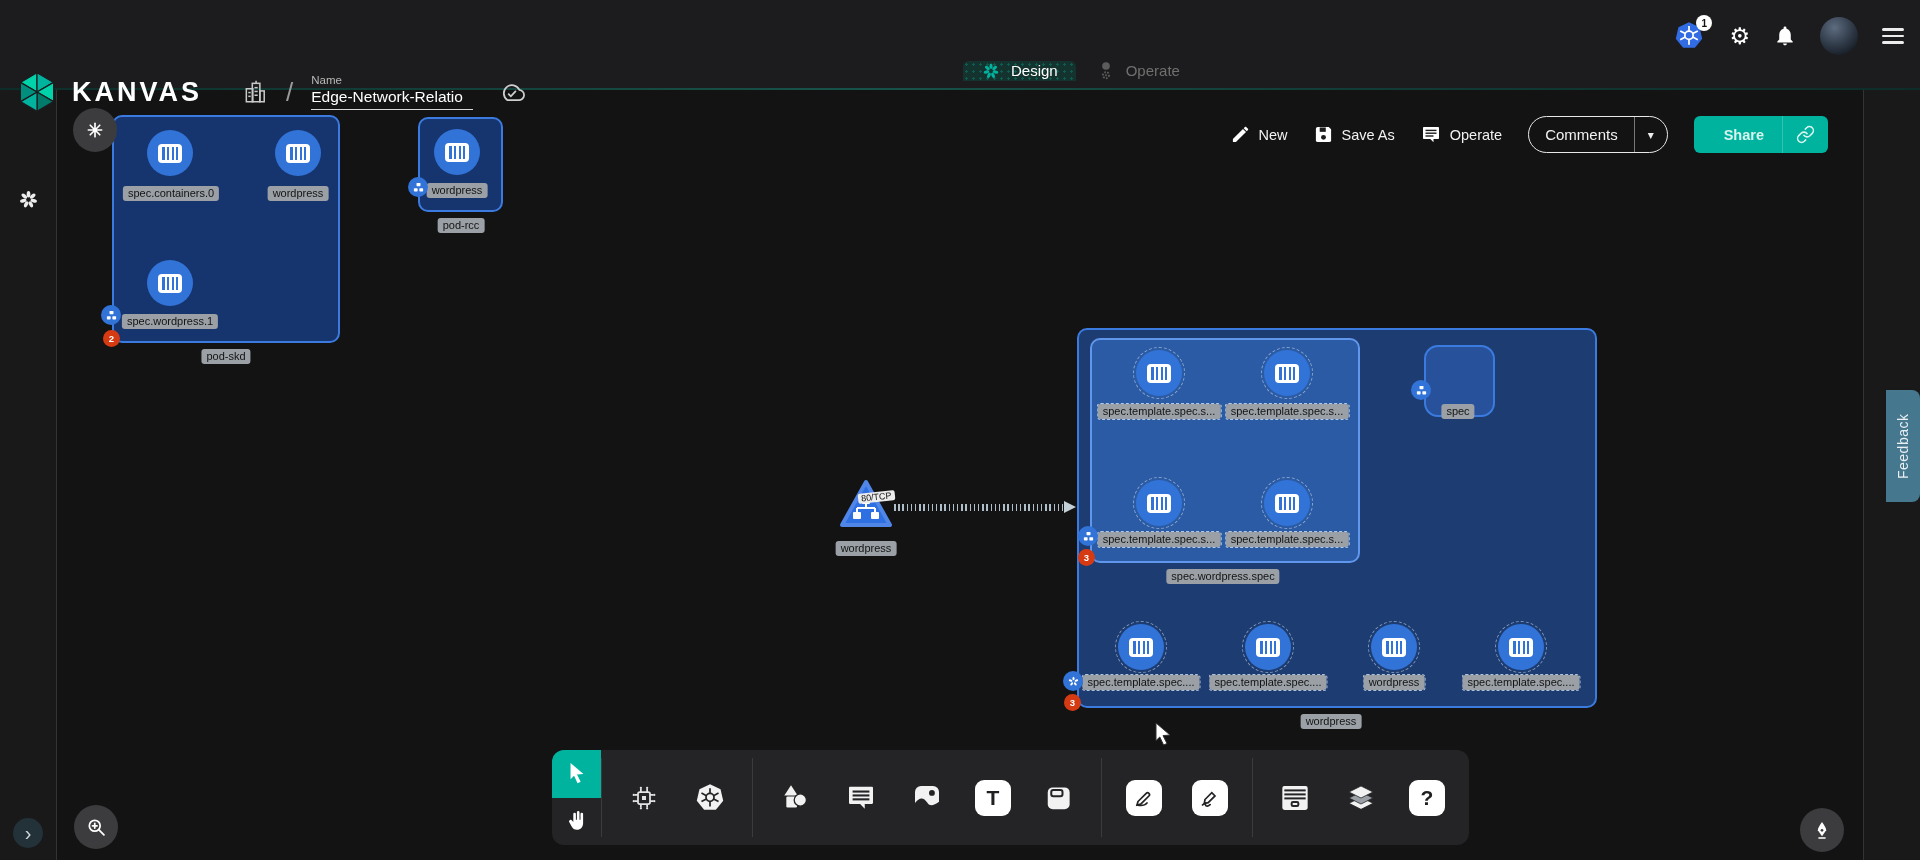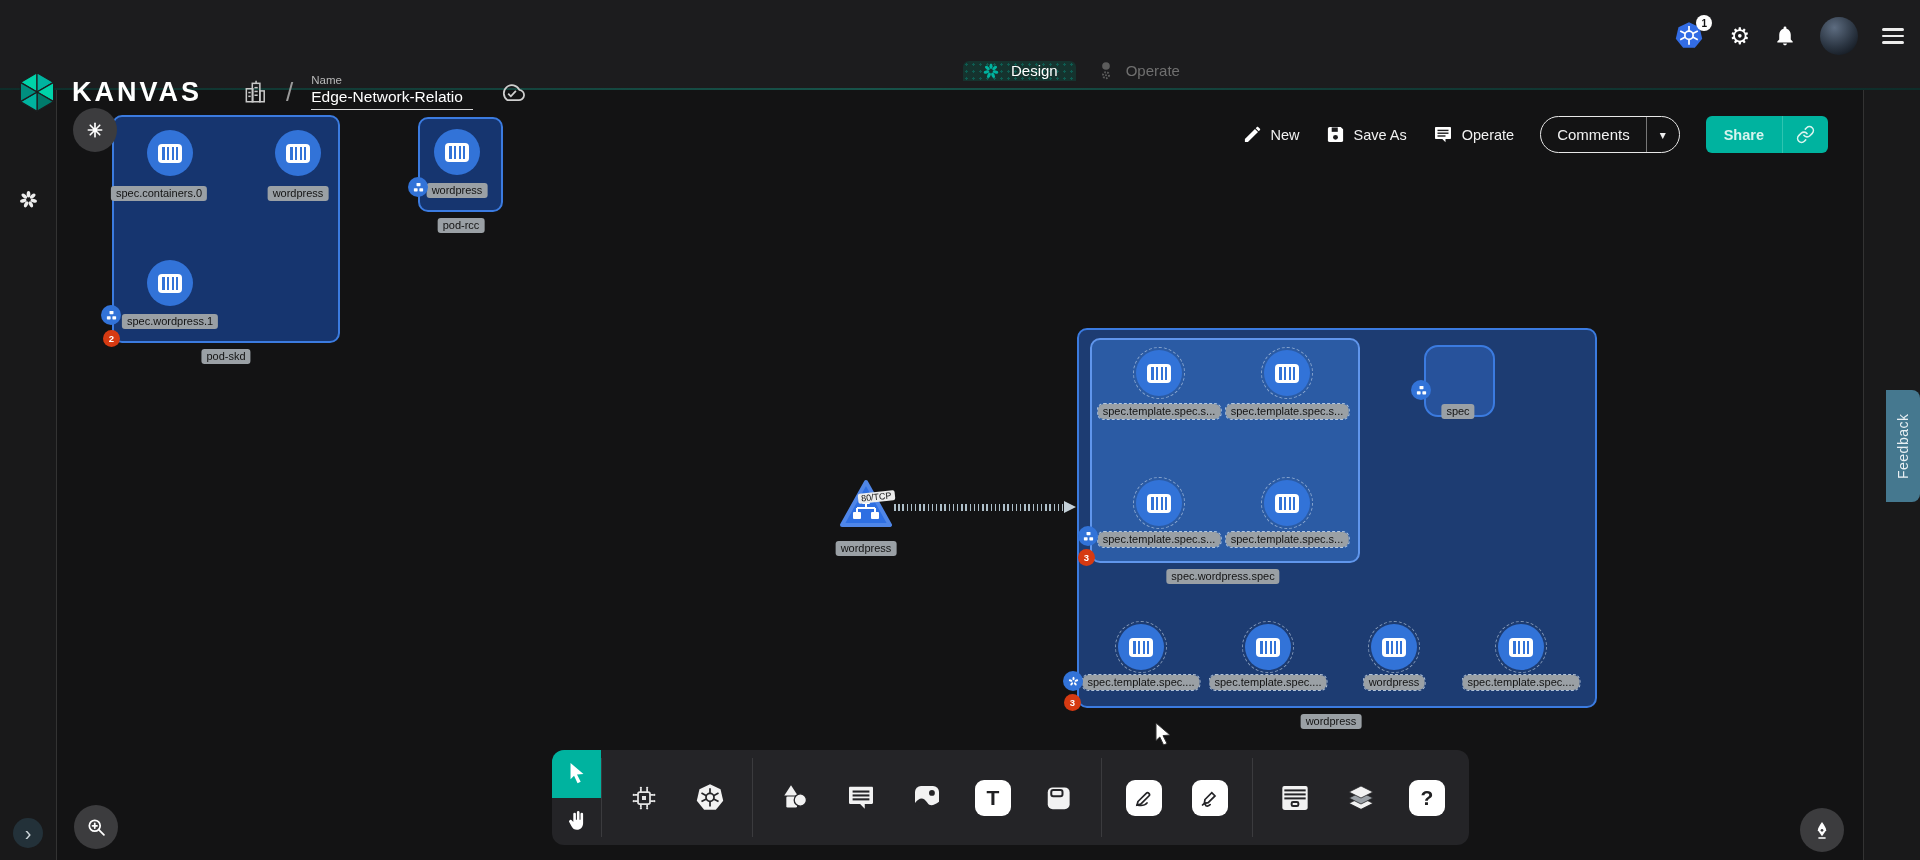--- a/index.html
+++ b/index.html
@@ -46,35 +46,35 @@
   
   .actionbar { position:absolute; top:116px; right:92px; display:flex; align-items:center; gap:26px; z-index:15; }
   .ab-item { display:flex; align-items:center; gap:9px; color:#f2f2f2; font-size:14.5px; cursor:default; }
   .btn-actions { display:flex; align-items:center; border:1.5px solid #e8e8e8; border-radius:19px;
     height:37px; color:#f2f2f2; font-size:15px; overflow:hidden; }
   .btn-actions .lbl { padding:0 16px; }
   .btn-actions .sep { width:1px; height:37px; background:#777; }
   .btn-actions .car { padding:0 13px; font-size:12px; color:#eee; }
   .btn-share { display:flex; align-items:center; background:#00b39f; border-radius:6px; height:37px;
     color:#d7f4ee; font-size:14.5px; font-weight:700; overflow:hidden; }
-  .btn-share .lbl { padding:0 18px; }
+  .btn-share .lbl { padding:0 18px;margin-left:12px; }
   .btn-share .sep { width:1px; height:37px; background:#2ec4b0; }
   .btn-share .lnk { padding:0 13px; display:flex; }
 
   
   .grp { position:absolute; border:2px solid #3b7be0; border-radius:10px; }
   .knode { position:absolute; width:46px; height:46px; border-radius:50%; background:#3273d8;
     display:flex; align-items:center; justify-content:center; }
   .knode.sel { outline:1.3px dashed rgba(214,228,242,.55); outline-offset:2px; }
   .cglyph { width:24px; height:19px; background:#fff; border-radius:4px; position:relative; }
   .cglyph::before { content:""; position:absolute; left:4px; right:4px; top:3px; bottom:3px;
     background:repeating-linear-gradient(90deg,#3273d8 0 2.6px, transparent 2.6px 4.8px); }
   .nlabel { position:absolute; transform:translateX(-50%); background:#9aa0a5; color:#131313;
     font-size:11px; line-height:15px; padding:0 5px; border-radius:3px; white-space:nowrap; }
-  .nlabel.sel { outline:1.2px dashed rgba(214,228,242,.8);border-radius:6px; }
+  .nlabel.sel { outline:1.2px dashed rgba(214,228,242,.8); }
   .mini { position:absolute; width:20px; height:20px; border-radius:50%; background:#3273d8;
     display:flex; align-items:center; justify-content:center; z-index:5; }
   .errb { position:absolute; width:17px; height:17px; border-radius:50%; background:#d63a12; color:#fff;
     font-size:9.5px; font-weight:700; display:flex; align-items:center; justify-content:center; z-index:6; }
   .edge-line { position:absolute; height:7px;
     background:repeating-linear-gradient(90deg,#aebfc9 0 1.5px, transparent 1.5px 4.2px); }
   .edge-head { position:absolute; width:0; height:0; border-left:12px solid #c4d0d8;
     border-top:6px solid transparent; border-bottom:6px solid transparent; }
   .edge-label { position:absolute; background:#ececec; color:#111; font-size:9px; padding:0 3px;
     border-radius:2px; transform:rotate(-6deg); z-index:4; }
@@ -256,21 +256,21 @@
 <div class="grp" style="left:112px;top:115px;width:228px;height:228px;background:#16356f"></div>
 <div class="knode" style="left:147px;top:130px">
     <div class="cglyph"></div>
   </div>
 <div class="knode" style="left:275px;top:130px">
     <div class="cglyph"></div>
   </div>
 <div class="knode" style="left:147px;top:260px">
     <div class="cglyph"></div>
   </div>
-<div class="nlabel" style="left:159px;top:186px">spec.containers.0</div>
+<div class="nlabel" style="left:171px;top:186px">spec.containers.0</div>
 <div class="nlabel" style="left:298px;top:186px">wordpress</div>
 <div class="nlabel" style="left:170px;top:314px">spec.wordpress.1</div>
 <div class="mini" style="left:101px;top:305px">
   <svg width="11" height="11" viewBox="0 0 10 10" fill="#fff">
       <rect x="3.2" y="0.8" width="3.6" height="3" rx="0.6"></rect>
       <rect x="0.8" y="5.6" width="3.4" height="3" rx="0.6"></rect>
       <rect x="5.8" y="5.6" width="3.4" height="3" rx="0.6"></rect>
     </svg>
 </div>
 <div class="errb" style="left:103px;top:330px">2</div>

